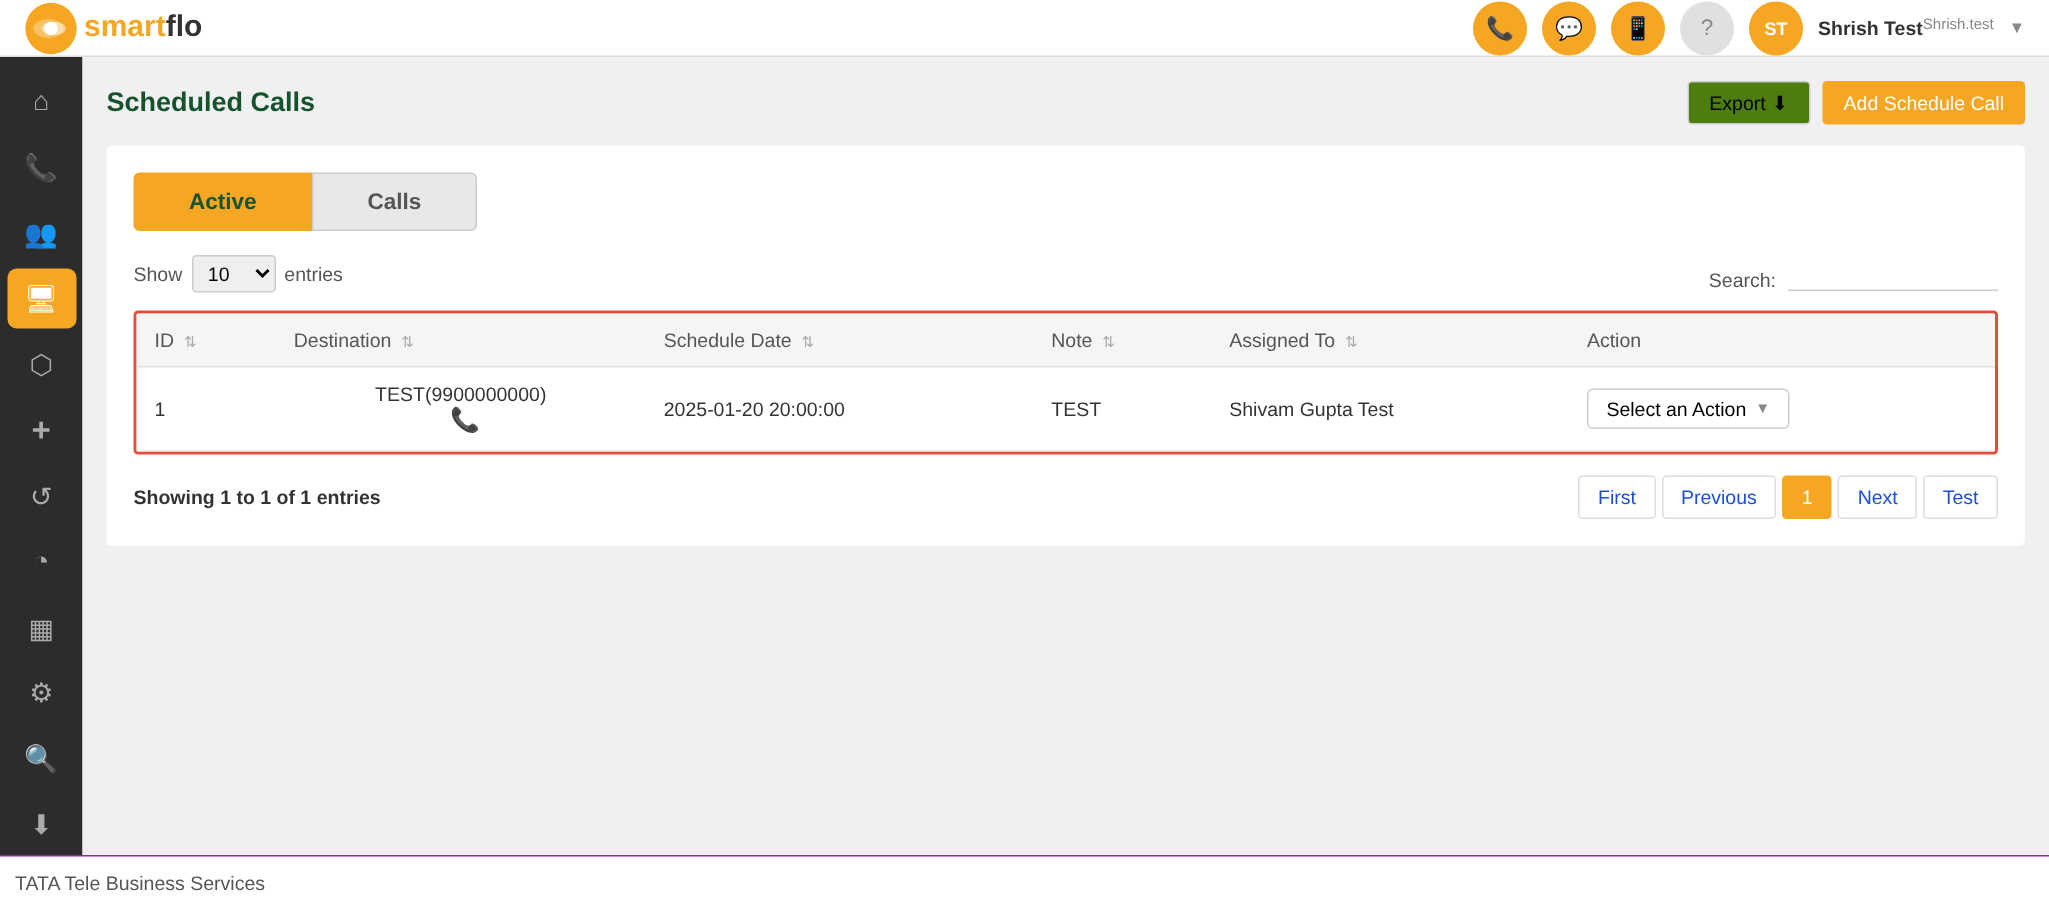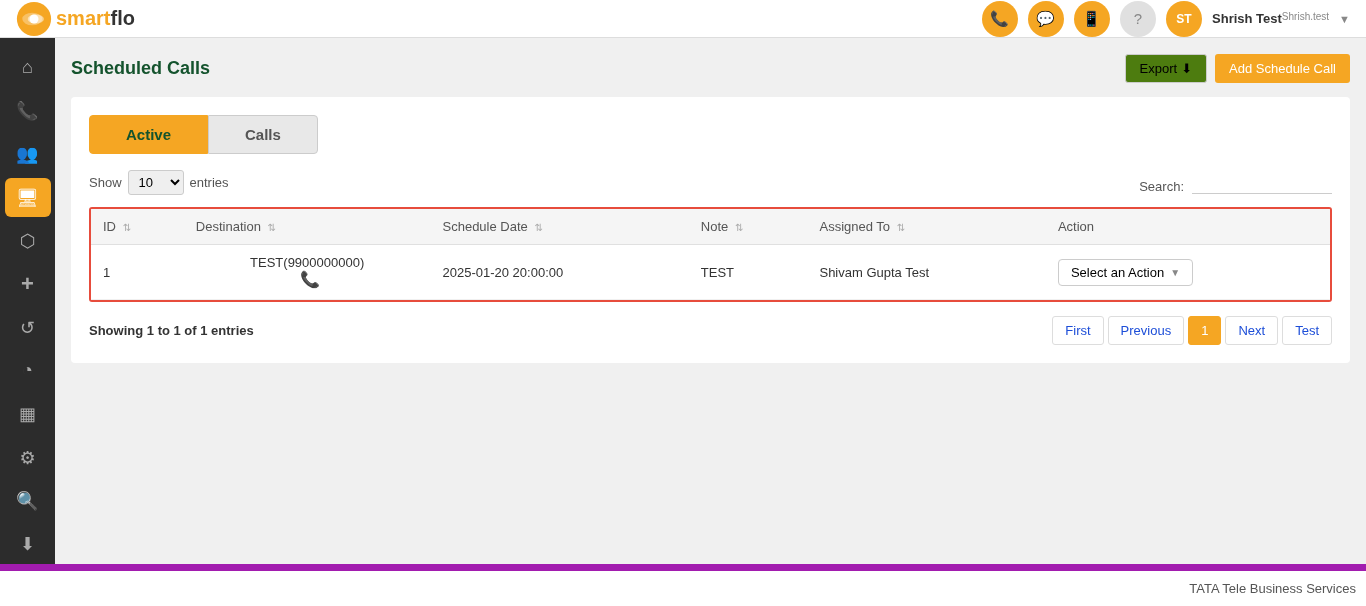--- a/index.html
+++ b/index.html
@@ -301,22 +301,22 @@
     }
     .page-btn.current {
       background: #f5a623;
       border-color: #f5a623;
       color: #fff;
     }
 
     
     .footer {
       background: #fff;
-      border-top: 7px solid #a21caf;
-      text-align: right;
+      border-top: 1px solid #a21caf;
+      text-align: left;
       padding: 10px;
       font-size: 13px;
       color: #555;
       flex-shrink: 0;
     }
 
     
     .smartflo-logo {
       display: flex;
       align-items: center;

